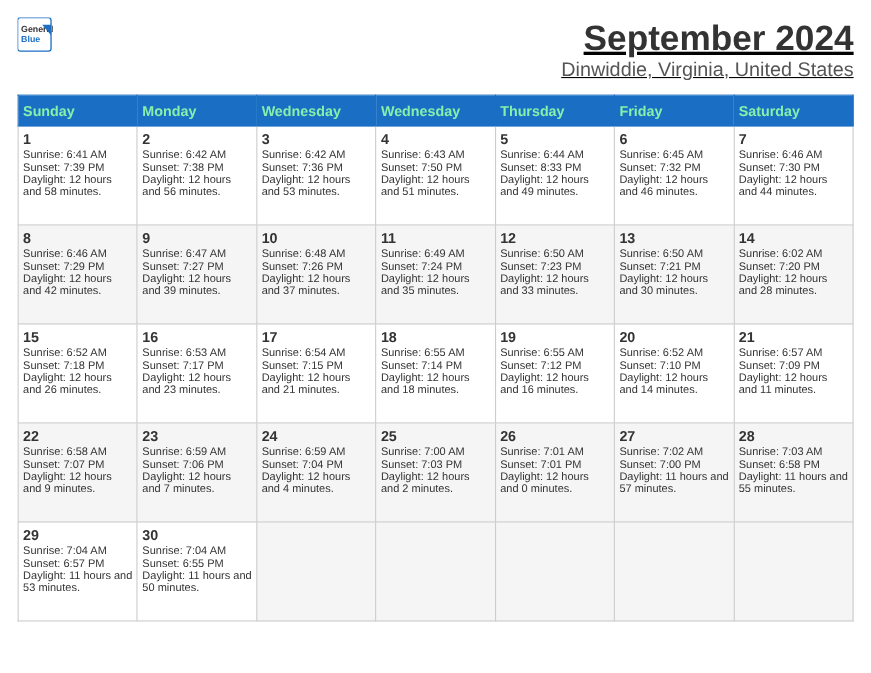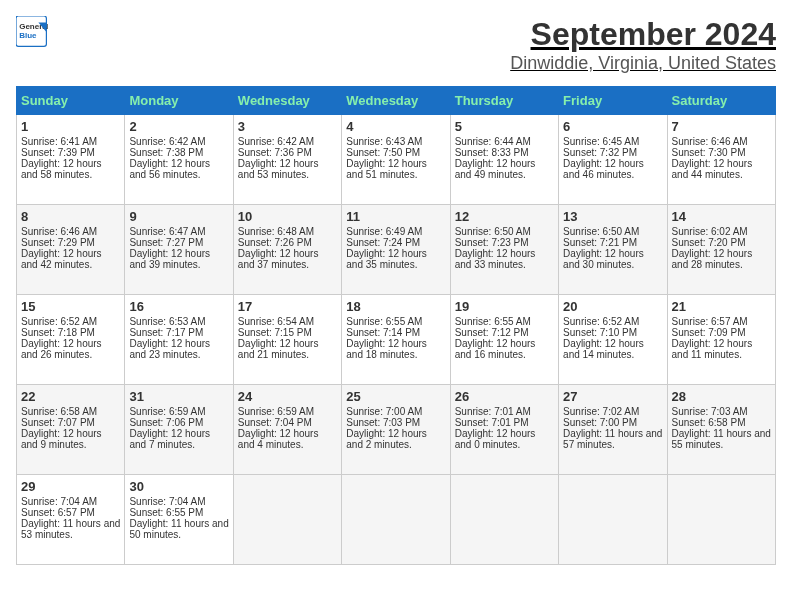--- a/index.html
+++ b/index.html
@@ -245,21 +245,21 @@
         </td>
       </tr>
       <tr>
         <td>
           <span class="day-num">22</span>
           <div>Sunrise: 6:58 AM</div>
           <div>Sunset: 7:07 PM</div>
           <div>Daylight: 12 hours and 9 minutes.</div>
         </td>
         <td>
-          <span class="day-num">31</span>
+          <span class="day-num">23</span>
           <div>Sunrise: 6:59 AM</div>
           <div>Sunset: 7:06 PM</div>
           <div>Daylight: 12 hours and 7 minutes.</div>
         </td>
         <td>
           <span class="day-num">24</span>
           <div>Sunrise: 6:59 AM</div>
           <div>Sunset: 7:04 PM</div>
           <div>Daylight: 12 hours and 4 minutes.</div>
         </td>

